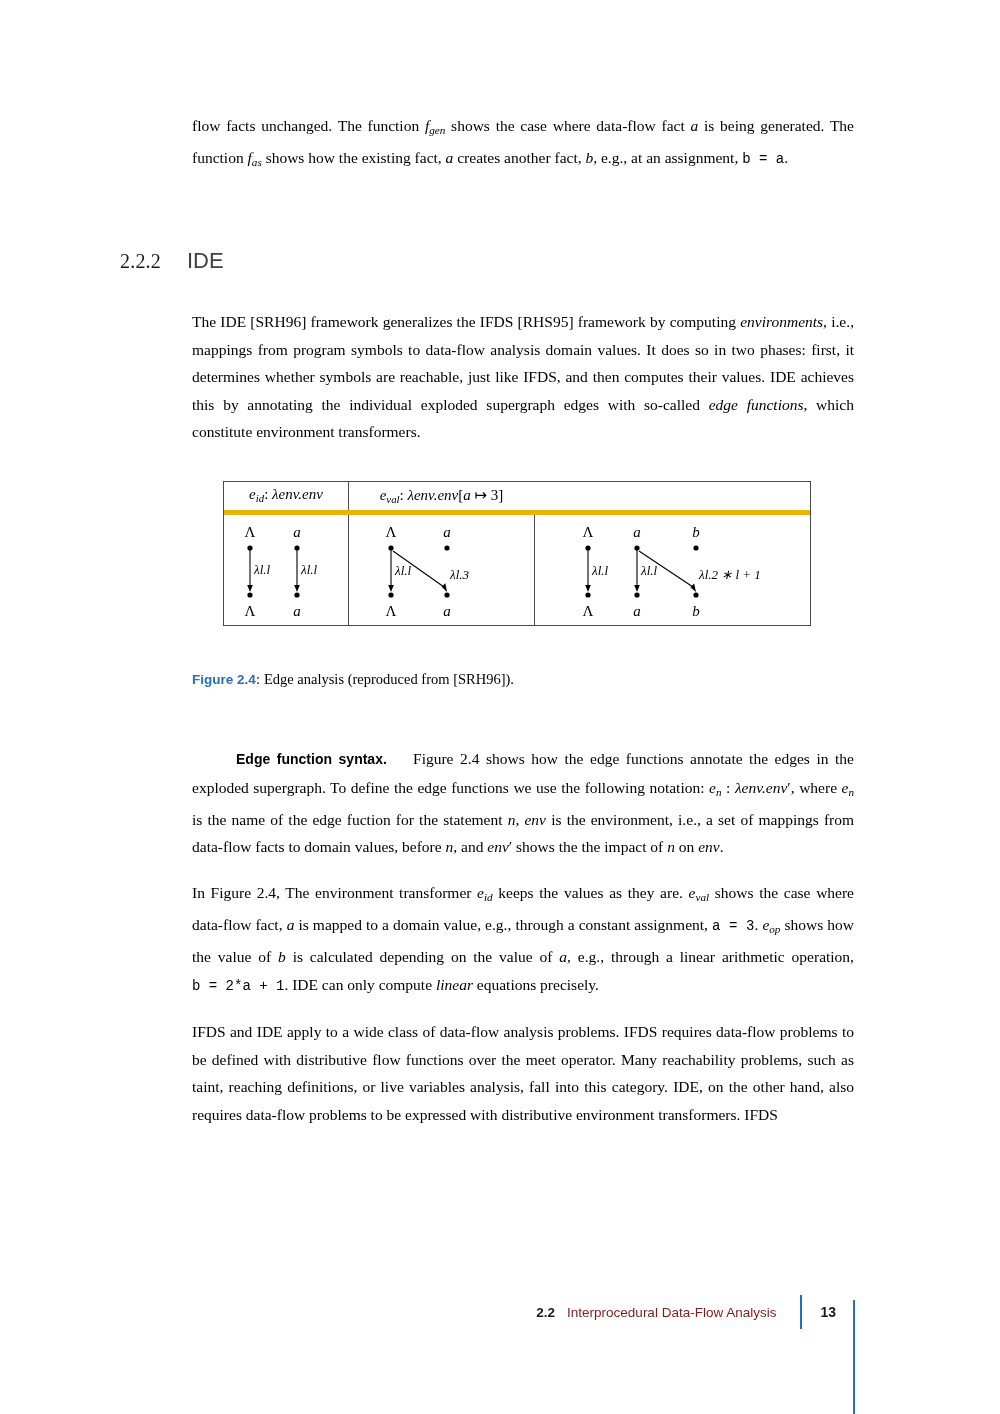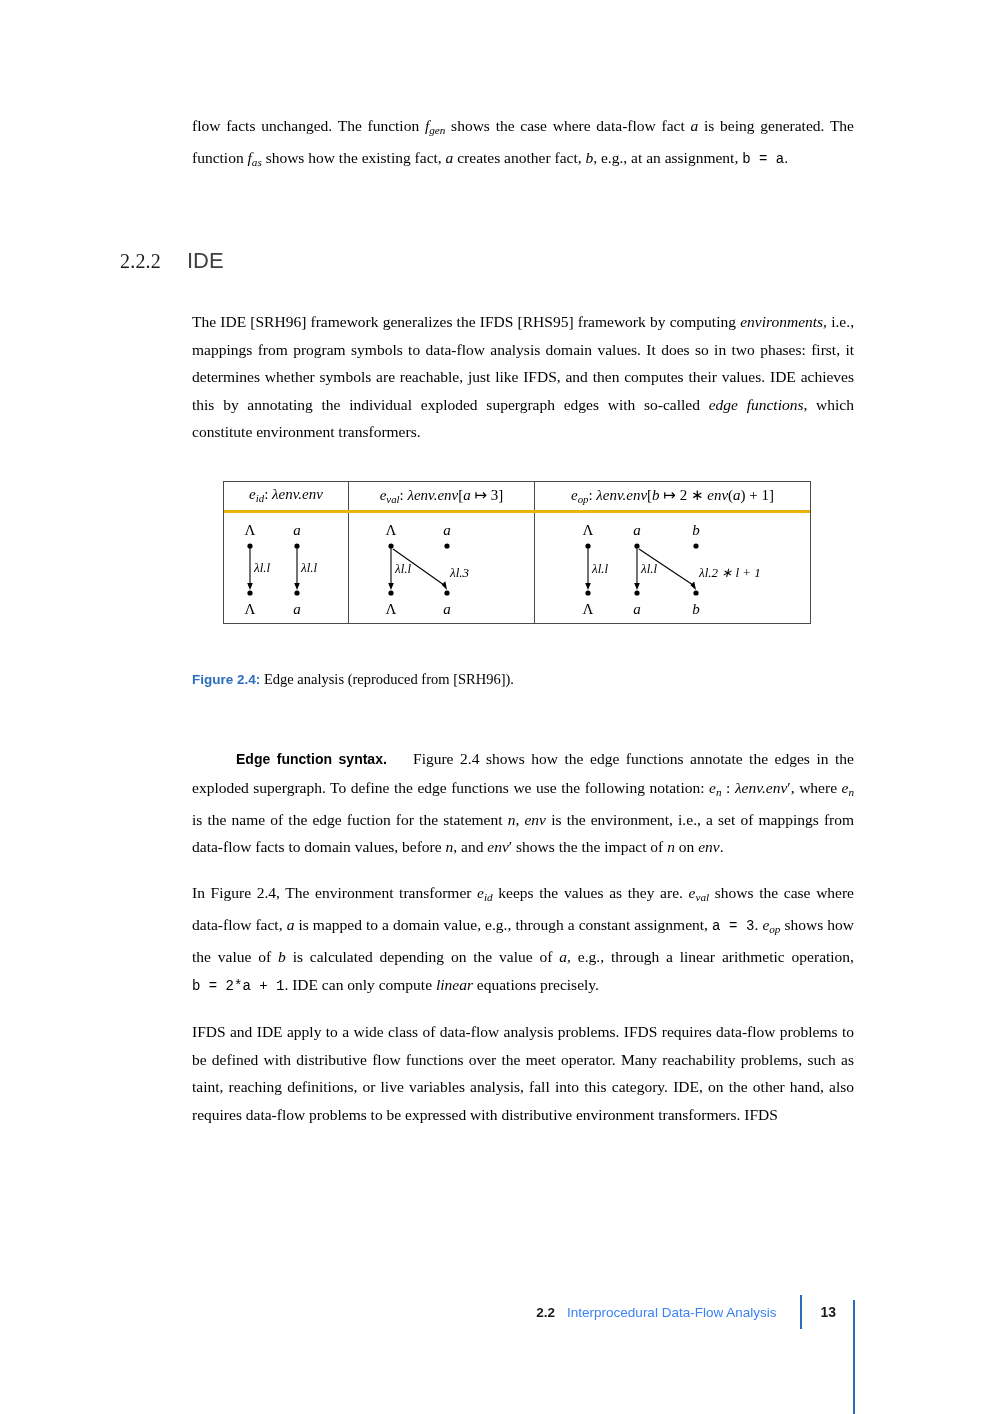--- a/index.html
+++ b/index.html
@@ -54,21 +54,21 @@
 
   
   .figure {
     position:absolute;
     left:223px; top:481px;
     width:588px;
     border:1px solid #4a4a4a;
   }
   .fig-head {
     display:flex;
-    border-bottom:3px solid #eab308;
+    border-bottom:5px solid #eab308;
   }
   .fig-head > div {
     padding:4px 6px 5px 6px;
     font-size:15px;
     text-align:center;
     white-space:nowrap;
     font-family:"Liberation Serif", serif;
   }
   .fig-head > div + div { border-left:1px solid #4a4a4a; }
   .fig-cells { display:flex; }
@@ -109,21 +109,21 @@
   .footer {
     position:absolute;
     left:0; top:1295px; width:944px; height:40px;text-align:right;
   }
   .footer-inner {
     position:absolute; right:108px; top:0;
     display:flex; align-items:center; gap:0;
     font-family:"Liberation Sans", sans-serif;
   }
   .f-sec { font-weight:bold; font-size:13.5px; color:#1a1a1a; }
-  .f-title { font-size:13.5px; color:#3b82f6; margin-left:12px; }
+  .f-title { font-size:13.5px; color:#7f1d1d; margin-left:12px; }
   .f-rule {
     width:2px; height:34px; background:#2a6ebb; margin:0 18px 0 24px;
   }
   .f-page { font-weight:bold; font-size:14px; color:#1a1a1a; }
   .side-rule {
     position:absolute; left:853px; top:1300px;
     width:2px; height:114px; background:#2a6ebb;
   }
 </style>
 </head>
@@ -144,23 +144,20 @@
     <p class="body">The IDE [SRH96] framework generalizes the IFDS [RHS95] framework by computing <span class="it">environments</span>, i.e., mappings from program symbols to data-flow analysis domain values. It does so in two phases: first, it determines whether symbols are reachable, just like IFDS, and then computes their values. IDE achieves this by annotating the individual exploded supergraph edges with so-called <span class="it">edge functions</span>, which constitute environment transformers.</p>
   </div>
 
   <div class="figure">
     <div class="fig-head">
       <div class="h1">
         <span class="math">e<span class="sub">id</span></span>: <span class="math">λenv.env</span>
       </div>
       <div class="h2">
         <span class="math">e<span class="sub">val</span></span>: <span class="math">λenv.env</span>[<span class="math">a</span> ↦ 3]
-      </div>
-      <div class="h3">
-        <span class="math">e<span class="sub">op</span></span>: <span class="math">λenv.env</span>[<span class="math">b</span> ↦ 2 ∗ <span class="math">env</span>(<span class="math">a</span>) + 1]
       </div>
     </div>
     <div class="fig-cells">
 
       <div class="cell1">
         <svg width="124" height="110" viewBox="0 0 124 110">
 
           <text x="26" y="22" font-size="15" text-anchor="middle">Λ</text>
           <text x="73" y="22" font-size="15" font-style="italic" text-anchor="middle">a</text>
 

